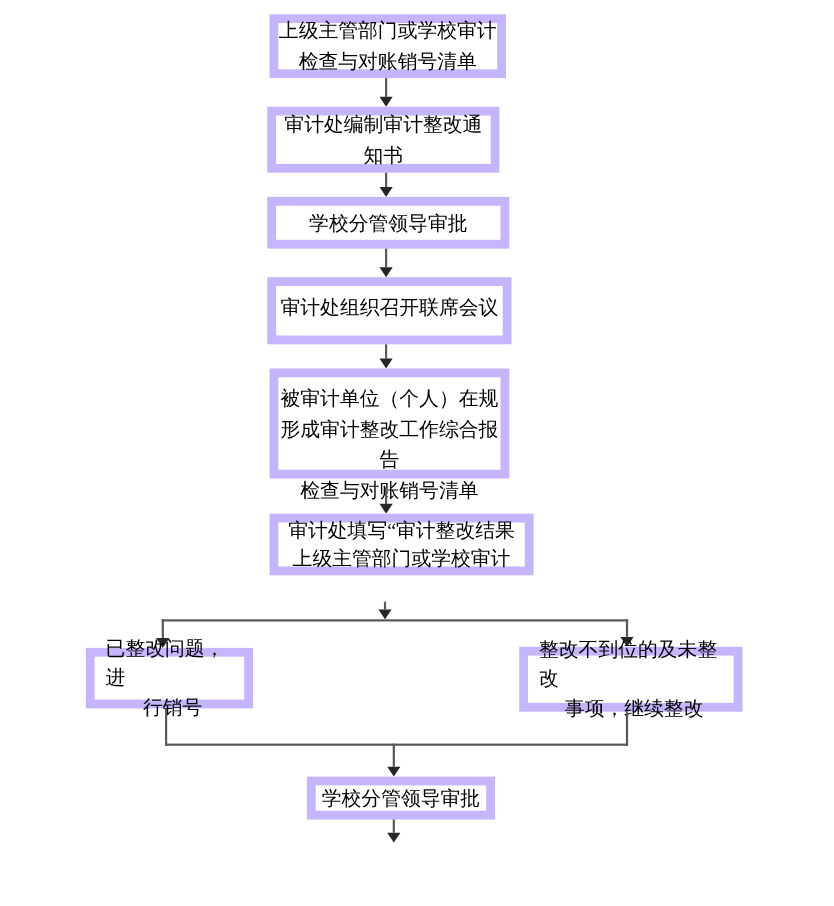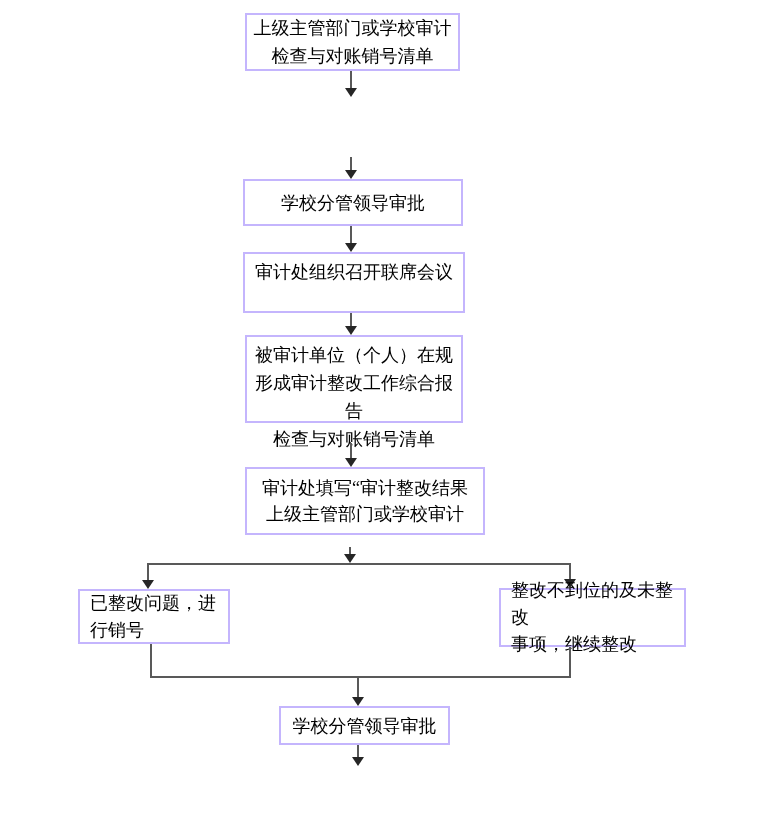--- a/index.html
+++ b/index.html
@@ -11,41 +11,40 @@
     position: relative;
     width: 758px;
     height: 824px;
     background: #ffffff;
     font-family: "Liberation Serif", "DejaVu Serif", serif;
     overflow: hidden;
   }
   .node {
     position: absolute;
     box-sizing: border-box;
-    border: 2px solid #c4b5fd;
+    border: 8px solid #c4b5fd;
     background: #ffffff;
     color: #000000;
     font-size: 18px;
     line-height: 28px;
     display: flex;
     flex-direction: column;
     justify-content: center;
     align-items: center;
     text-align: center;
   }
   .node.top-align {
     justify-content: flex-start;
     padding-top: 5px;
-    font-family: Liberation Mono, monospace;
   }
   .node.tight {
     line-height: 26px;
   }
   .node.left-text {
-    align-items: flex-start;
+    align-items: center;
     text-align: left;
     padding-left: 10px;
     padding-right: 4px;
     line-height: 27px;
   }
   .vline {
     position: absolute;
     width: 2px;
     background: #595959;
   }
@@ -69,66 +68,70 @@
 <div class="stage">
 
   <div class="node" style="left:245px;top:13px;width:215px;height:58px">
     <div>上级主管部门或学校审计</div>
     <div>检查与对账销号清单</div>
   </div>
 
   <div class="vline" style="left:350px;top:71px;height:17px"></div>
   <div class="arrowhead" style="left:345px;top:88px"></div>
 
+  <div class="node" style="left:243px;top:97px;width:211px;height:60px">
+    <div>审计处编制审计整改通</div>
+    <div>知书</div>
+  </div>
 
   <div class="vline" style="left:350px;top:157px;height:13px"></div>
   <div class="arrowhead" style="left:345px;top:170px"></div>
 
   <div class="node" style="left:243px;top:179px;width:220px;height:47px">
     <div>学校分管领导审批</div>
   </div>
 
   <div class="vline" style="left:350px;top:226px;height:17px"></div>
   <div class="arrowhead" style="left:345px;top:243px"></div>
 
   <div class="node top-align" style="left:243px;top:252px;width:222px;height:61px">
     <div>审计处组织召开联席会议</div>
   </div>
 
   <div class="vline" style="left:350px;top:313px;height:13px"></div>
   <div class="arrowhead" style="left:345px;top:326px"></div>
 
-  <div class="node top-align" style="left:245px;top:335px;width:218px;height:88px">
+  <div class="node top-align" style="left:245px;top:335px;width:218px;height:100px">
     <div>被审计单位（个人）在规</div>
     <div>形成审计整改工作综合报告</div>
     <div>检查与对账销号清单</div>
   </div>
 
   <div class="vline" style="left:350px;top:443px;height:15px"></div>
   <div class="arrowhead" style="left:345px;top:458px"></div>
 
-  <div class="node tight" style="left:245px;top:467px;width:240px;height:68px">
+  <div class="node tight" style="left:245px;top:467px;width:240px;height:56px">
     <div>审计处填写“审计整改结果</div>
     <div>上级主管部门或学校审计</div>
   </div>
 
   <div class="vline" style="left:349px;top:547px;height:7px"></div>
   <div class="arrowhead" style="left:344px;top:554px"></div>
   <div class="hline" style="left:147px;top:563px;width:424px"></div>
   <div class="vline" style="left:147px;top:563px;height:17px"></div>
   <div class="arrowhead" style="left:142px;top:580px"></div>
   <div class="vline" style="left:569px;top:563px;height:16px"></div>
   <div class="arrowhead" style="left:564px;top:579px"></div>
 
   <div class="node left-text" style="left:78px;top:589px;width:152px;height:55px">
     <div>已整改问题，进</div>
     <div>行销号</div>
   </div>
 
-  <div class="node left-text" style="left:499px;top:588px;width:187px;height:59px">
+  <div class="node left-text" style="left:472px;top:588px;width:203px;height:59px">
     <div>整改不到位的及未整改</div>
     <div>事项，继续整改</div>
   </div>
 
   <div class="vline" style="left:150px;top:644px;height:34px"></div>
   <div class="vline" style="left:569px;top:647px;height:31px"></div>
   <div class="hline" style="left:150px;top:676px;width:421px"></div>
   <div class="vline" style="left:357px;top:676px;height:21px"></div>
   <div class="arrowhead" style="left:352px;top:697px"></div>
 

